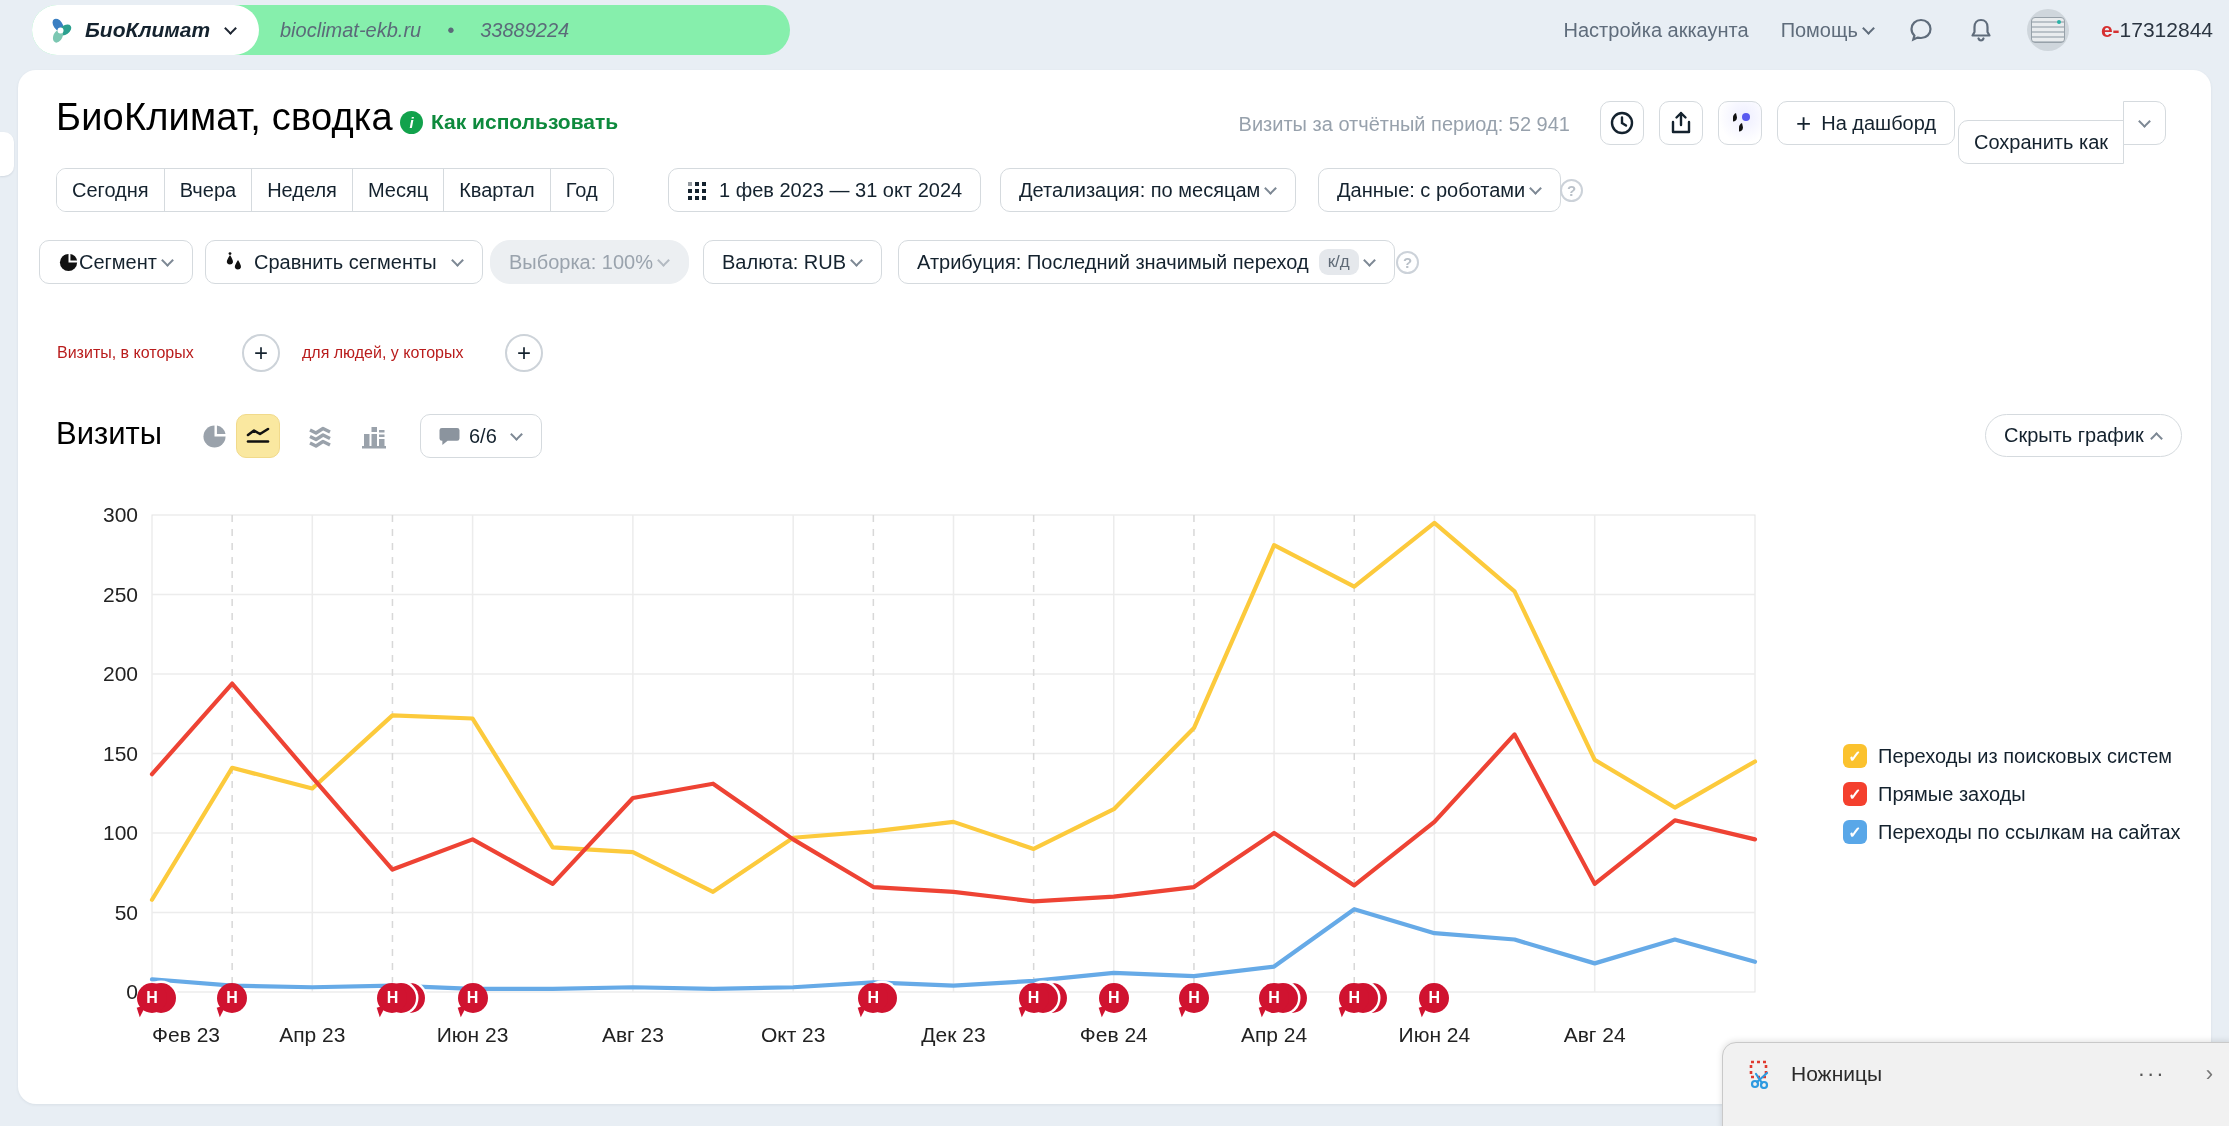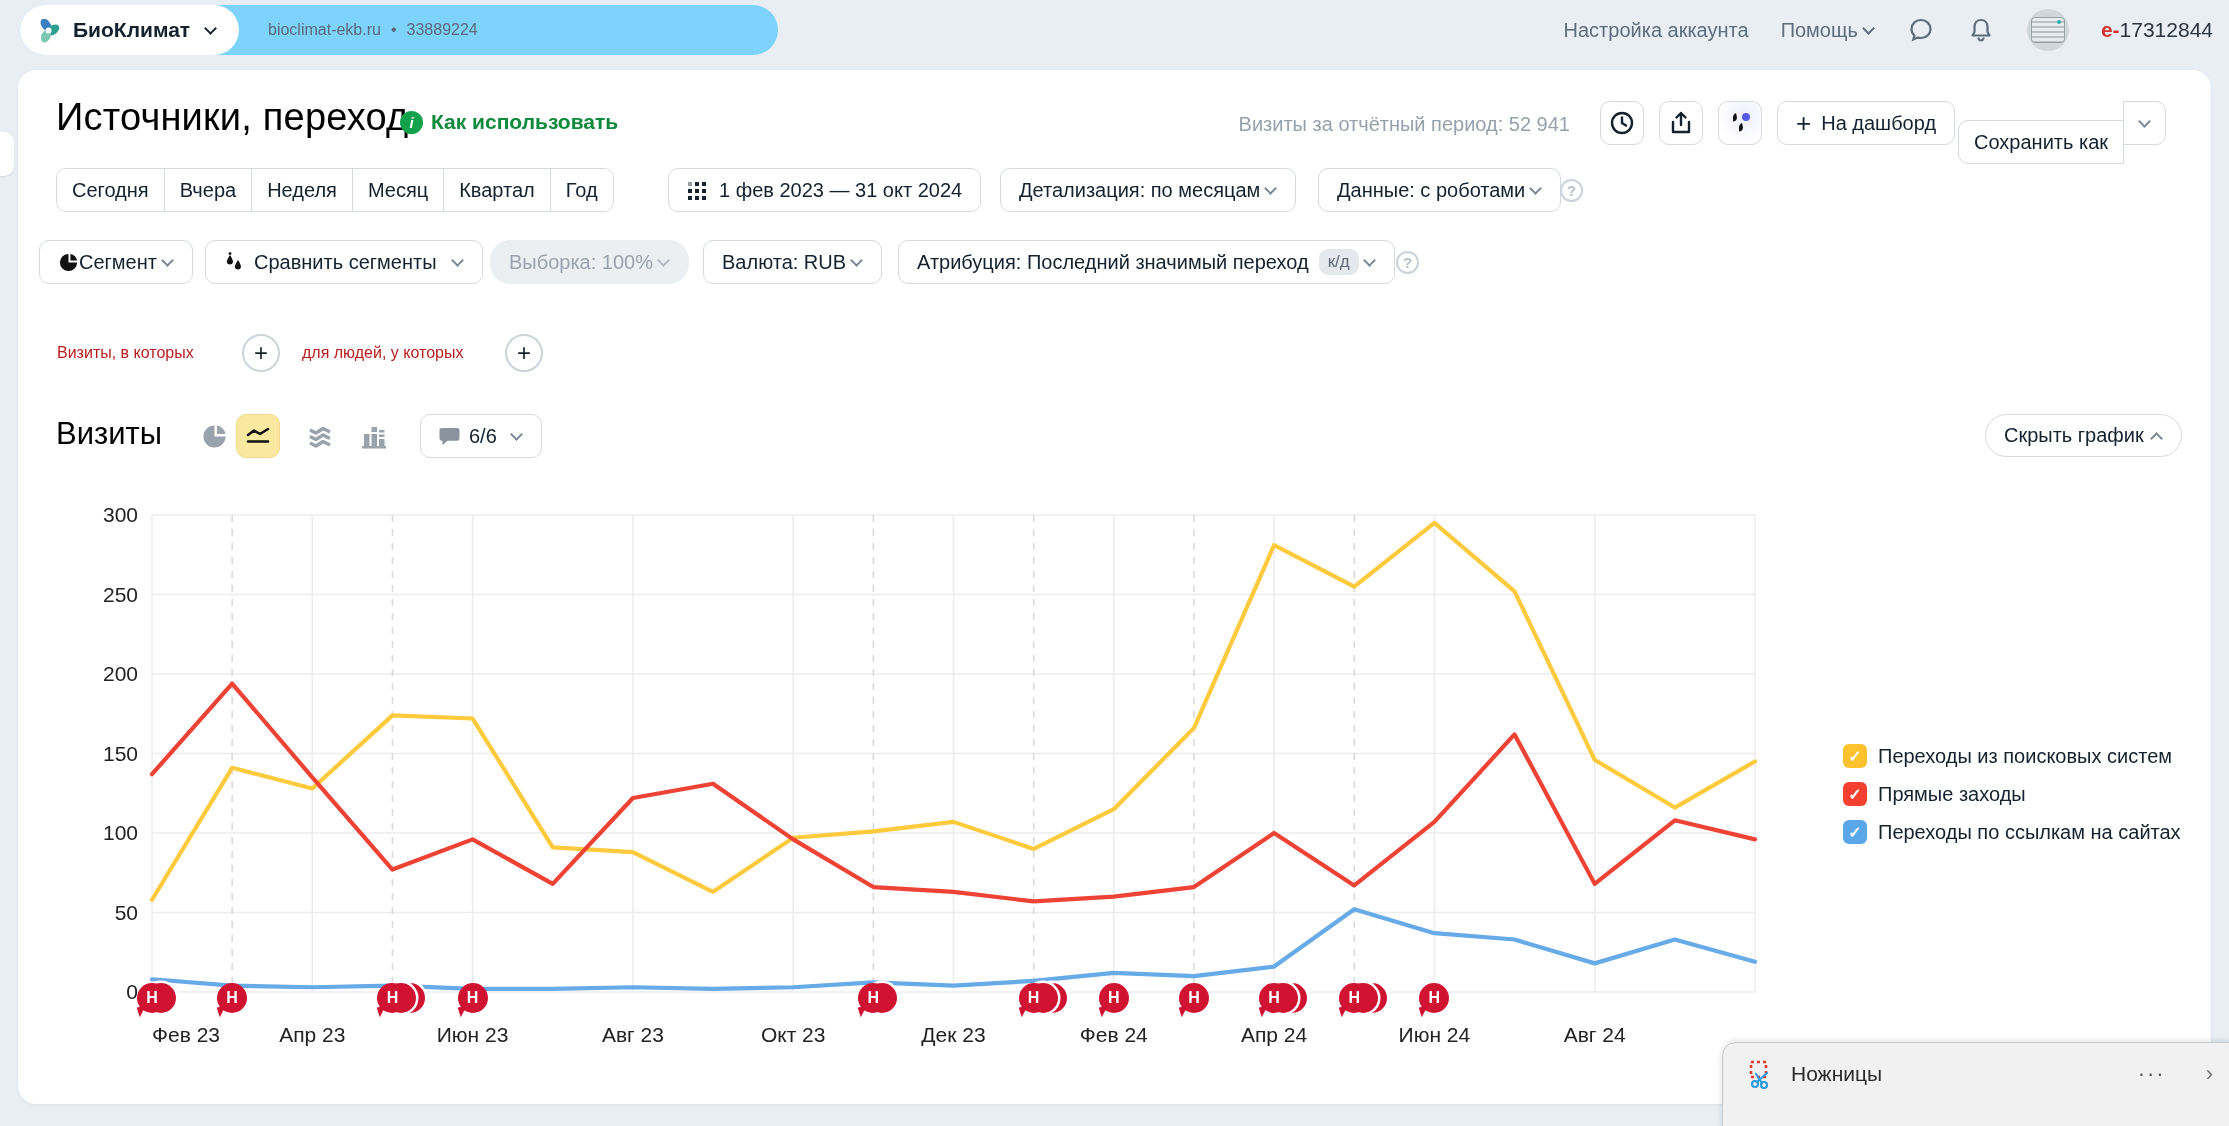--- a/index.html
+++ b/index.html
@@ -2,28 +2,28 @@
 <html><head>
 <meta charset="utf-8">
 <style>
   * { margin:0; padding:0; box-sizing:border-box; }
   html,body { background:#dfe6ee; }
   #app { position:relative; width:2229px; height:1126px; background:#e8eef4;
          overflow:hidden; font-family:"Liberation Sans", sans-serif; color:#1f2733; }
 
   
   .topbar { position:absolute; left:0; top:0; width:100%; height:60px; }
-  .counter-pill { position:absolute; left:20px; top:5px; width:758px; height:50px;
-                  background:#7dd3fc; border-radius:25px; }
+  .counter-pill { position:absolute; left:32px; top:5px; width:758px; height:50px;
+                  background:#86efac; border-radius:25px;font-style:italic; }
   .counter-brand { position:absolute; left:0; top:0; height:50px; background:#fff;
                    border-radius:25px; display:flex; align-items:center; padding:0 22px 0 16px;
                    gap:10px; cursor:pointer; }
   .counter-brand .name { font-size:21px; font-weight:700; color:#14222e; }
   .counter-domain { position:absolute; left:248px; top:0; height:50px; display:flex;
-                    align-items:center; gap:10px; font-size:16px; color:#5b6a79; }
+                    align-items:center; gap:26px; font-size:20px; color:#5b6a79; }
   .chev { display:inline-block; width:9px; height:9px; border-right:2px solid currentColor;
           border-bottom:2px solid currentColor; transform:rotate(45deg); margin:0 2px 4px 6px; }
   .chev.up { transform:rotate(-135deg); margin:6px 2px 0 8px; }
   .topbar-right { position:absolute; right:16px; top:0; height:60px; display:flex;
                   align-items:center; gap:32px; color:#5f6c7b; font-size:20px; }
   .tb-link { cursor:pointer; }
   .icon-btn-plain { width:28px; height:28px; cursor:pointer; color:#5f6c7b; }
   .avatar { width:42px; height:42px; border-radius:50%; overflow:hidden; background:#cfd6dc;
             position:relative; cursor:pointer; }
   .avatar .ac { position:absolute; left:4px; top:8px; width:34px; height:26px; border-radius:4px;
@@ -144,21 +144,21 @@
       <span class="avatar">
           <span class="ac"></span>
         </span>
       <span class="login"><b>e-</b><span>17312844</span></span>
     </div>
   </div>
 
   <div class="card"></div>
   <div class="left-notch"></div>
 
-  <div class="page-title">Источники, переход</div>
+  <div class="page-title">БиоКлимат, сводка</div>
   <div class="howto">
     <span class="info-dot">i</span>
     <span class="txt">Как использовать</span>
   </div>
   <div class="visits-stat">Визиты за отчётный период: 52 941</div>
 
   <div class="sq-btn" style="left:1600px; top:101px;">
     <svg width="26" height="26" viewBox="0 0 26 26">
       <circle cx="13" cy="13" r="10" fill="none" stroke="#14222e" stroke-width="2.4"></circle>
       <path d="M13 7.5 L13 13 L17 15.5" fill="none" stroke="#14222e" stroke-width="2.4" stroke-linecap="round"></path>

